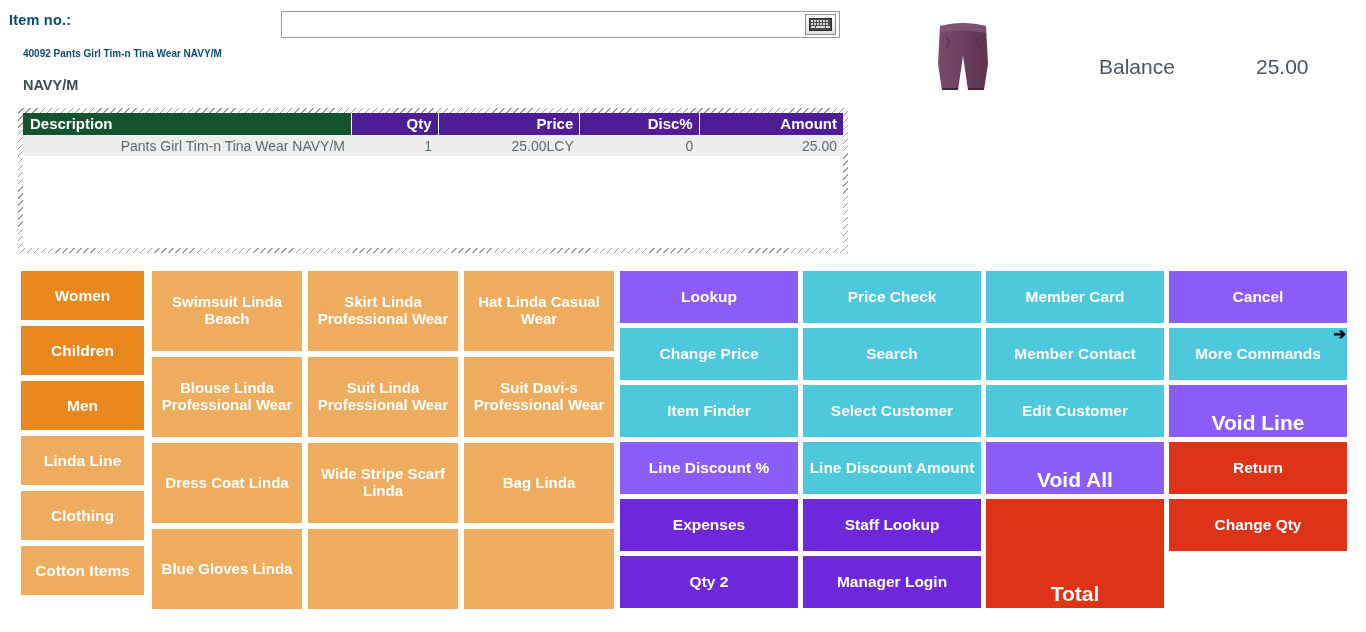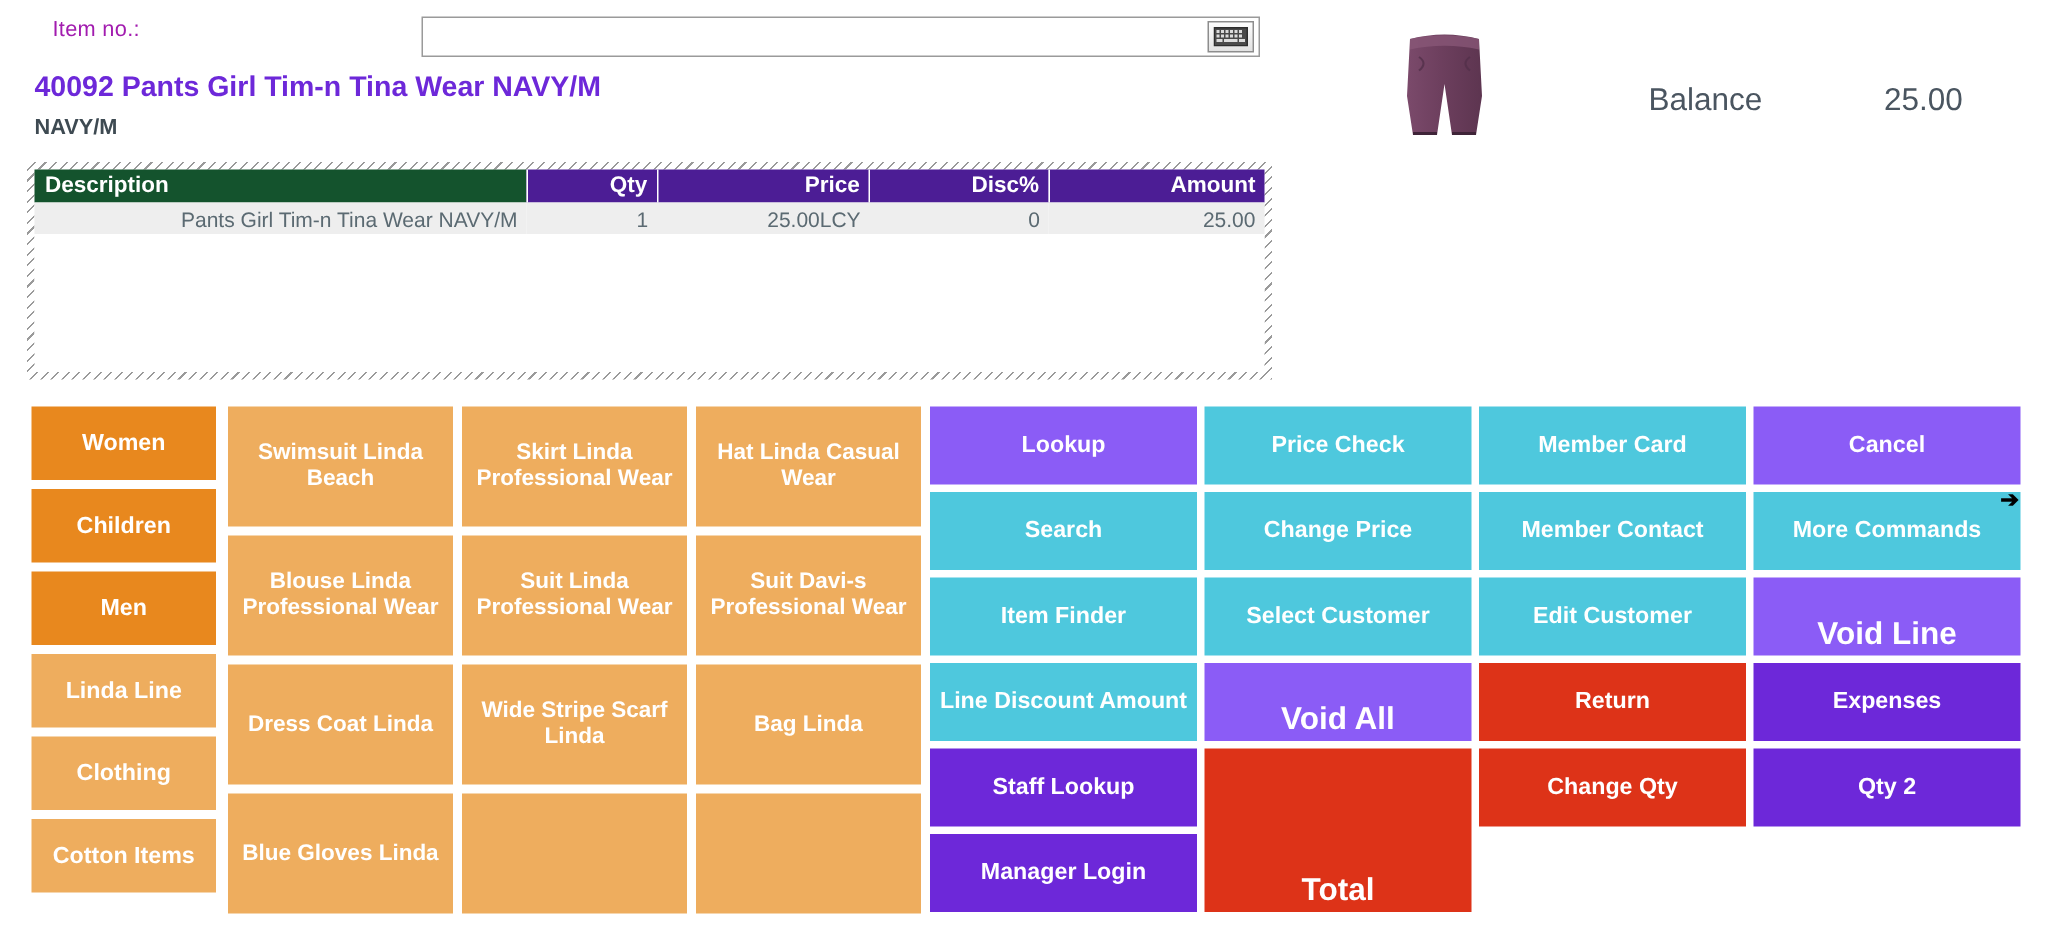--- a/index.html
+++ b/index.html
@@ -6,22 +6,22 @@
   html, body {
     width: 1366px; height: 632px;
     background: #ffffff;
     font-family: "Liberation Sans", sans-serif;
     overflow: hidden;
   }
   #root { position: relative; width: 1366px; height: 632px; }
 
   
   .item-label {
-    position: absolute; left: 35px; top: 12px;
-    font-size: 14.5px; font-weight: normal; color: #a21caf;
+    position: absolute; left: 9px; top: 12px;
+    font-size: 14.5px; font-weight: bold; color: #0c4a6e;
     letter-spacing: 0.2px;
   }
   .item-input-wrap {
     position: absolute; left: 281px; top: 11px;
     width: 559px; height: 27px;
     border: 1px solid #9a9a9a;
     background: #ffffff;
     display: flex; align-items: center;
   }
   .item-input {
@@ -35,21 +35,21 @@
     width: 31px; height: 21px; margin-right: 3px;
     border: 1px solid #8d8d8d;
     background: linear-gradient(#fdfdfd, #e2e2e2);
     display: flex; align-items: center; justify-content: center;
     cursor: pointer; flex: 0 0 auto;
   }
   .kbd-glyph { display: block; }
 
   .item-desc1 {
     position: absolute; left: 23px; top: 48px;
-    font-size: 19px; font-weight: bold; color: #6d28d9;
+    font-size: 10px; font-weight: bold; color: #0c4a6e;
   }
   .item-desc2 {
     position: absolute; left: 23px; top: 77px;
     font-size: 14.5px; font-weight: bold; color: #3e4a52;
   }
 
   .prod-thumb {
     position: absolute; left: 932px; top: 20px;
     width: 62px; height: 72px;
   }
@@ -288,44 +288,47 @@
       <div class="btn cmd-btn t-light">
         <span>Price Check</span>
       </div>
       <div class="btn cmd-btn t-light">
         <span>Member Card</span>
       </div>
       <div class="btn cmd-btn t-dark">
         <span>Cancel</span>
       </div>
       <div class="btn cmd-btn t-light">
+        <span>Change Price</span>
+      </div>
+      <div class="btn cmd-btn t-light">
         <span>Search</span>
-      </div>
-      <div class="btn cmd-btn t-light">
-        <span>Change Price</span>
       </div>
       <div class="btn cmd-btn t-light">
         <span>Member Contact</span>
       </div>
       <div class="btn cmd-btn t-light">
         <span>More Commands</span>
         <span class="arrow-badge">➔</span>
       </div>
       <div class="btn cmd-btn t-light">
         <span>Item Finder</span>
       </div>
       <div class="btn cmd-btn t-light">
         <span>Select Customer</span>
       </div>
       <div class="btn cmd-btn t-light">
         <span>Edit Customer</span>
       </div>
       <div class="btn cmd-btn t-dark cmd-big">
         <span>Void Line</span>
       </div>
+      <div class="btn cmd-btn t-dark">
+        <span>Line Discount %</span>
+      </div>
       <div class="btn cmd-btn t-light">
         <span>Line Discount Amount</span>
       </div>
       <div class="btn cmd-btn t-dark cmd-big">
         <span>Void All</span>
       </div>
       <div class="btn cmd-btn r-dark">
         <span>Return</span>
       </div>
       <div class="btn cmd-btn r-light">

